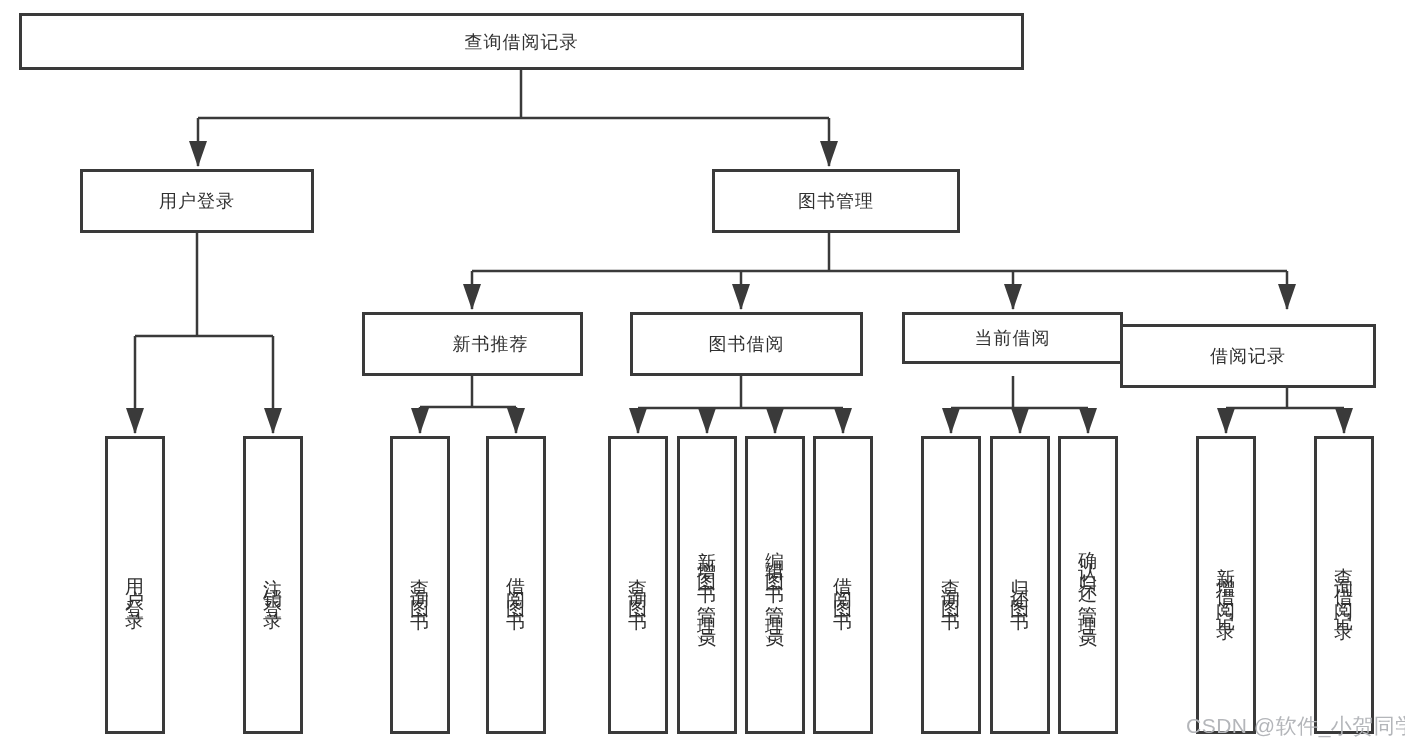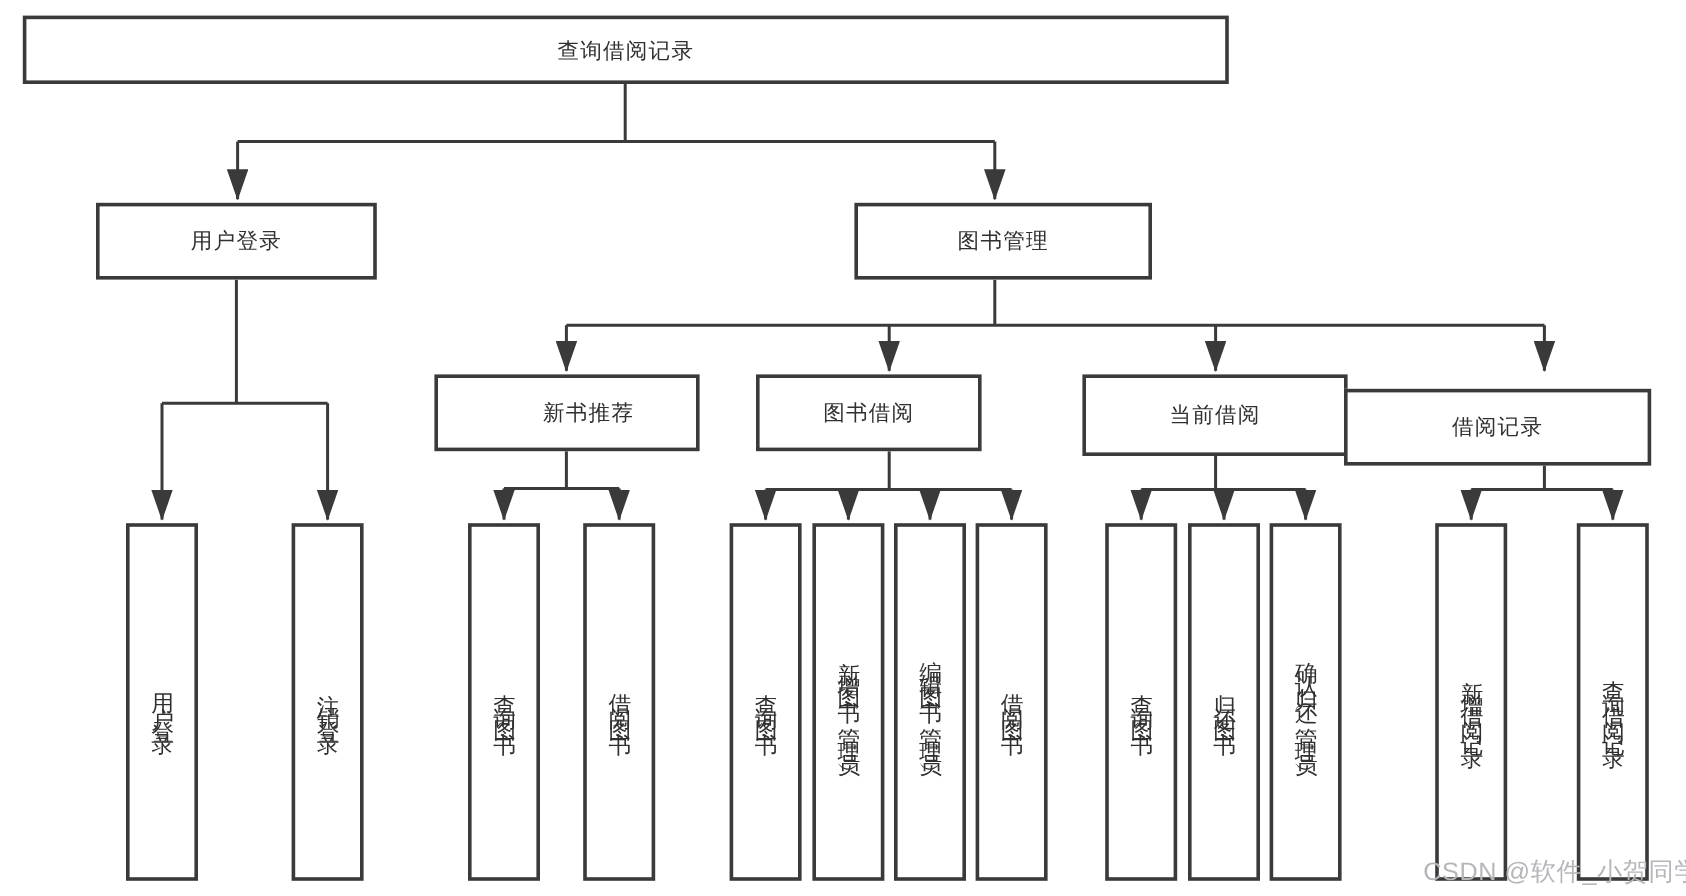--- a/index.html
+++ b/index.html
@@ -116,22 +116,22 @@
       <path d="M1344 408 V433" marker-end="url(#arrow)"></path>
     </g>
   </svg>
 
   <div class="node hnode root-node" style="left:19px; top:13px; width:1005px; height:57px;">查询借阅记录</div>
 
   <div class="node hnode" style="left:80px; top:169px; width:234px; height:64px;">用户登录</div>
   <div class="node hnode" style="left:712px; top:169px; width:248px; height:64px;">图书管理</div>
 
   <div class="node hnode" style="left:362px; top:312px; width:221px; height:64px;padding-left:36px;">新书推荐</div>
-  <div class="node hnode" style="left:630px; top:312px; width:188px; height:64px;">图书借阅</div>
-  <div class="node hnode" style="left:902px; top:312px; width:221px; height:68px;">当前借阅</div>
+  <div class="node hnode" style="left:630px; top:312px; width:233px; height:64px;">图书借阅</div>
+  <div class="node hnode" style="left:902px; top:312px; width:221px; height:52px;">当前借阅</div>
   <div class="node hnode" style="left:1120px; top:312px; width:256px; height:64px;margin-top:12px;">借阅记录</div>
 
   <div class="node vnode" style="left:105px;">
     <span class="vtext">用户登录</span>
   </div>
   <div class="node vnode" style="left:243px;">
     <span class="vtext">注销登录</span>
   </div>
 
   <div class="node vnode" style="left:390px;">

